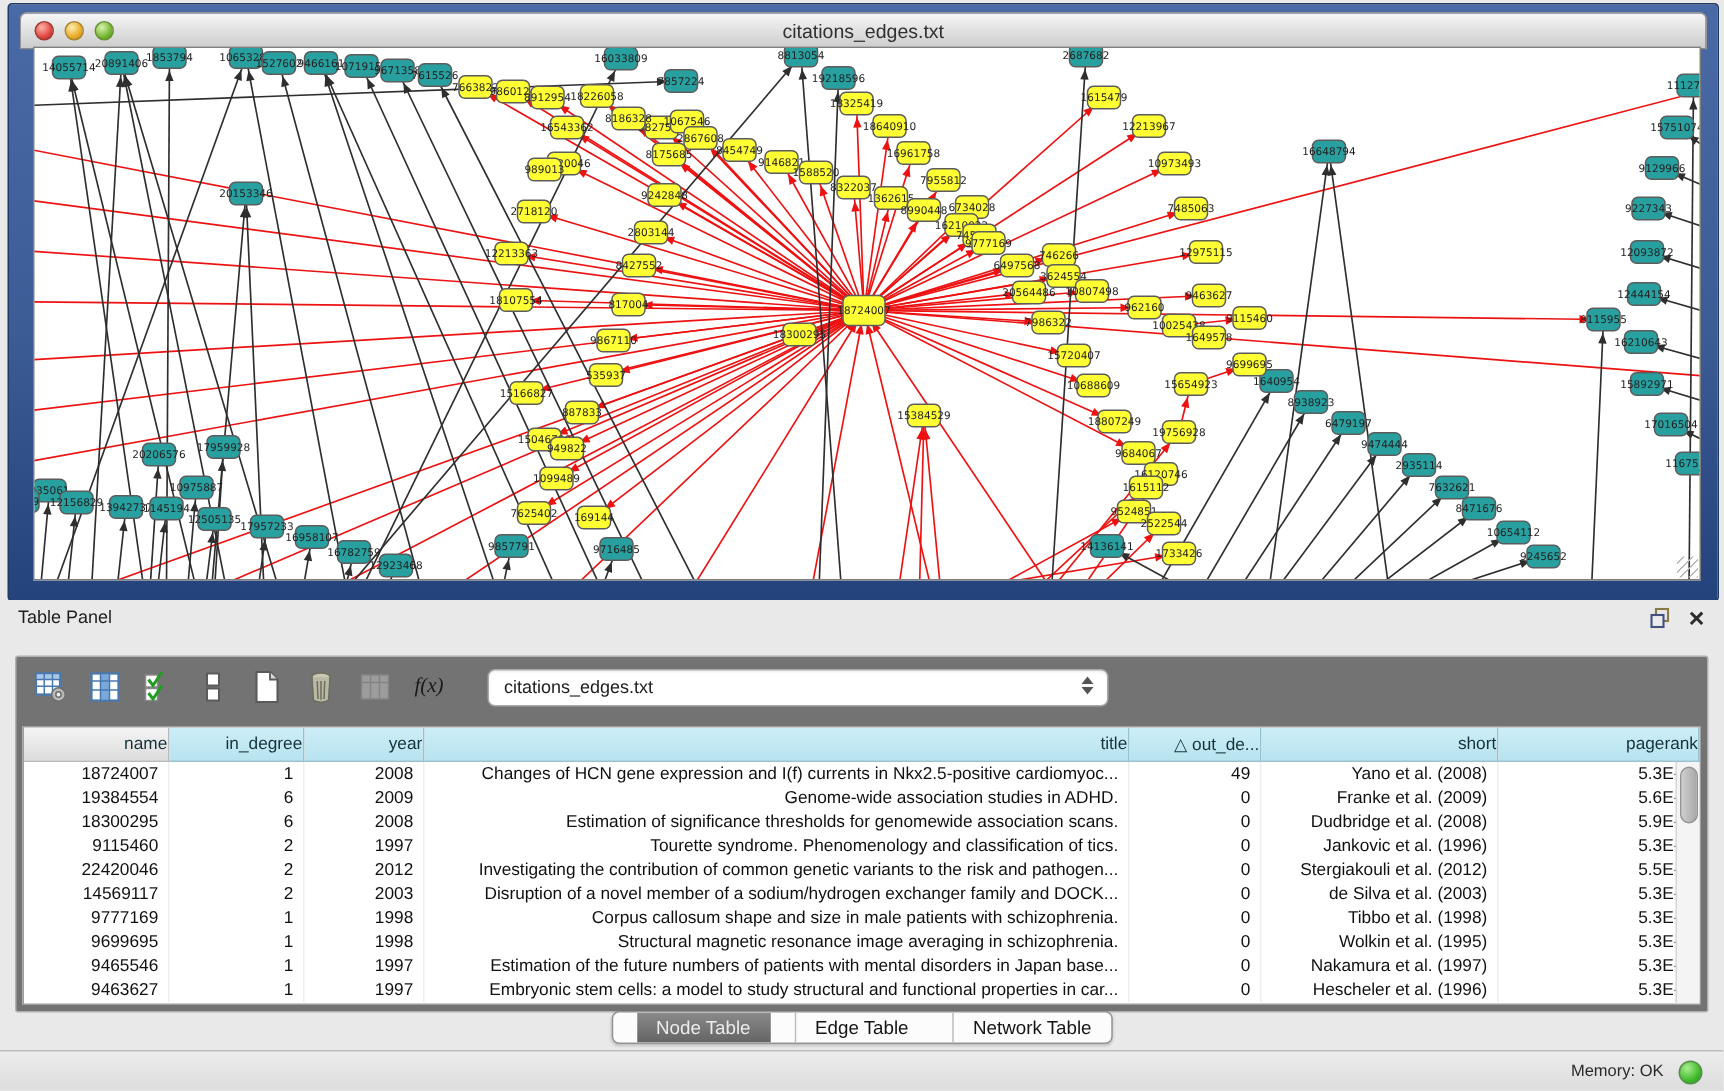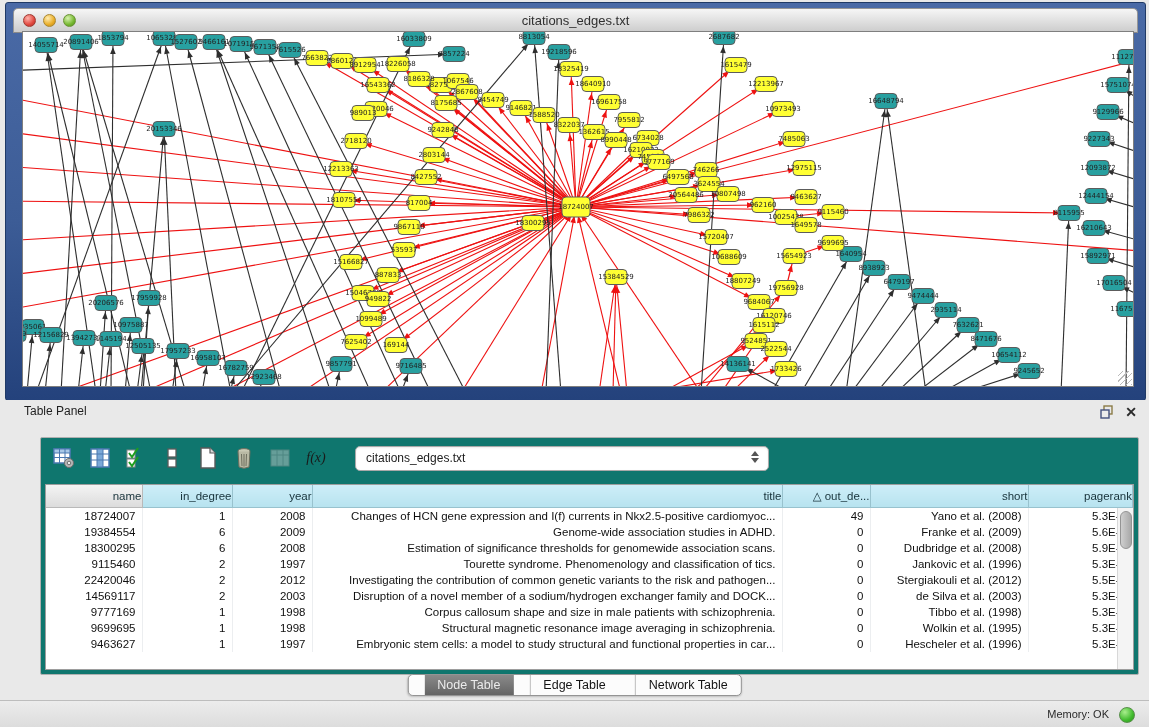--- a/index.html
+++ b/index.html
@@ -21,29 +21,29 @@
   .light.yellow{background:radial-gradient(circle at 35% 30%,#ffedb3,#e9ad27 60%,#bd831a);border:1px solid #aa872f;}
   .light.green{background:radial-gradient(circle at 35% 30%,#d8f2b0,#76b831 60%,#4f8a19);border:1px solid #699234;}
   .canvas{position:absolute;left:16px;top:28px;right:11px;bottom:13px;
     background:#ffffff;border:1px solid #7f7f7f;}
   .canvas svg{position:absolute;left:0;top:0;width:100%;height:100%;}
   .grip{position:absolute;right:1px;bottom:1px;width:14px;height:14px;
     background:repeating-linear-gradient(135deg,transparent 0 3px,#b9b9b9 3px 4px);}
 
   
   .panel{position:absolute;left:0;top:400px;width:1149px;height:327px;background:#e9e9e9;}
-  .panel-header{position:relative;height:22px;line-height:22px;padding-left:24px;
+  .panel-header{position:relative;height:22px;line-height:22px;padding-left:12px;
     font-size:12px;color:#1e1e1e;}
   .panel-btn{position:absolute;top:4px;width:16px;height:15px;display:flex;
     align-items:center;justify-content:center;cursor:default;}
   .float-btn{right:34px;}
   .close-btn{right:10px;font-size:14px;font-weight:bold;color:#2b2b2b;}
 
   .panel-body{position:absolute;left:10px;right:10px;top:37px;height:236px;
-    border:1px solid #b0b0b0;border-radius:2px;background:#0f766e;margin-left:30px;}
+    border:1px solid #b0b0b0;border-radius:2px;background:#737373;}
   .toolbar{height:40px;display:flex;align-items:center;padding-left:10px;gap:10px;}
   .tb-icon{width:26px;height:26px;display:flex;align-items:center;justify-content:center;}
   .fx{font-family:"Liberation Serif",serif;font-style:italic;font-size:14px;color:#1a1a1a;}
   .dropdown{margin-left:16px;width:392px;height:23px;background:#fff;
     border:1px solid #a9a9a9;border-radius:5px;font-size:12px;color:#1c1c1c;
     display:flex;align-items:center;padding:0 10px;position:relative;
     box-shadow:inset 0 1px 2px rgba(0,0,0,.08);}
   .stepper{position:absolute;right:9px;top:4px;display:flex;flex-direction:column;gap:2px;}
   .stepper i{display:block;width:0;height:0;border-left:4px solid transparent;border-right:4px solid transparent;}
   .stepper .up{border-bottom:5px solid #555;}
@@ -1058,20 +1058,29 @@
             <tr>
               <td>9699695</td>
               <td>1</td>
               <td>1998</td>
               <td>Structural magnetic resonance image averaging in schizophrenia.</td>
               <td>0</td>
               <td>Wolkin et al. (1995)</td>
               <td>5.3E-5</td>
             </tr>
             <tr>
+              <td>9465546</td>
+              <td>1</td>
+              <td>1997</td>
+              <td>Estimation of the future numbers of patients with mental disorders in Japan base...</td>
+              <td>0</td>
+              <td>Nakamura et al. (1997)</td>
+              <td>5.3E-5</td>
+            </tr>
+            <tr>
               <td>9463627</td>
               <td>1</td>
               <td>1997</td>
               <td>Embryonic stem cells: a model to study structural and functional properties in car...</td>
               <td>0</td>
               <td>Hescheler et al. (1996)</td>
               <td>5.3E-5</td>
             </tr>
           </tbody>
       </table>

